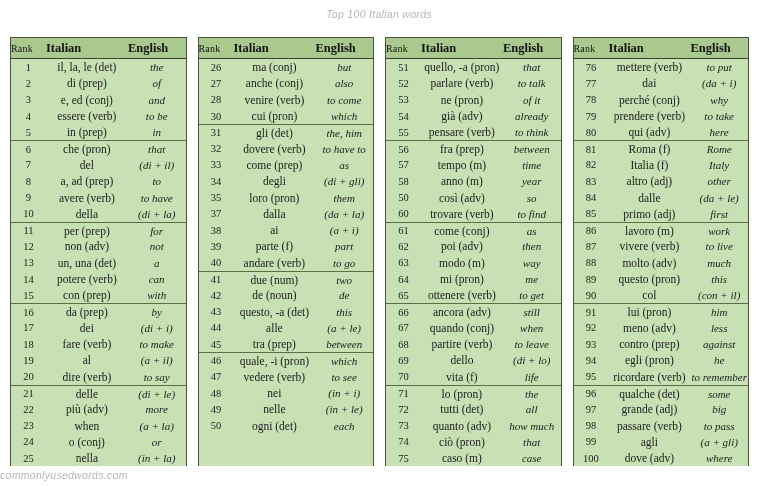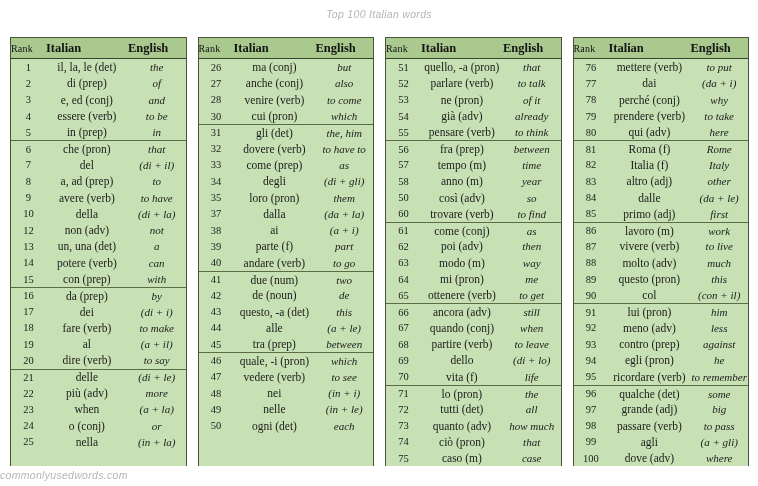--- a/index.html
+++ b/index.html
@@ -130,20 +130,25 @@
     <div class="td italian">avere (verb)</div>
     <div class="td english">to have</div>
   </div>
 
   <div class="tr">
     <div class="td rank">10</div>
     <div class="td italian">della</div>
     <div class="td english">(di + la)</div>
   </div>
 
+  <div class="tr group-start">
+    <div class="td rank">11</div>
+    <div class="td italian">per (prep)</div>
+    <div class="td english">for</div>
+  </div>
 
   <div class="tr">
     <div class="td rank">12</div>
     <div class="td italian">non (adv)</div>
     <div class="td english">not</div>
   </div>
 
   <div class="tr">
     <div class="td rank">13</div>
     <div class="td italian">un, una (det)</div>

